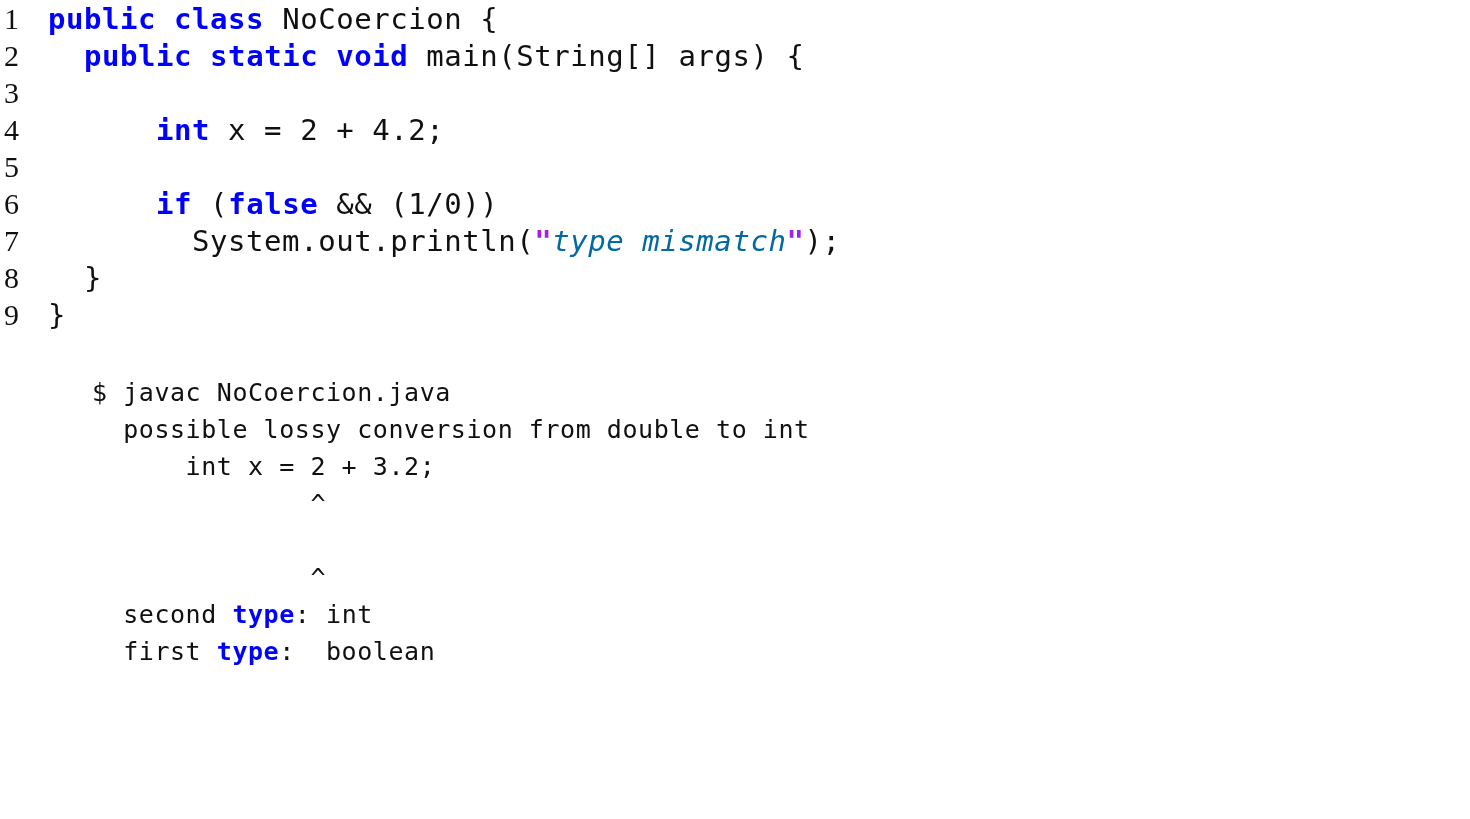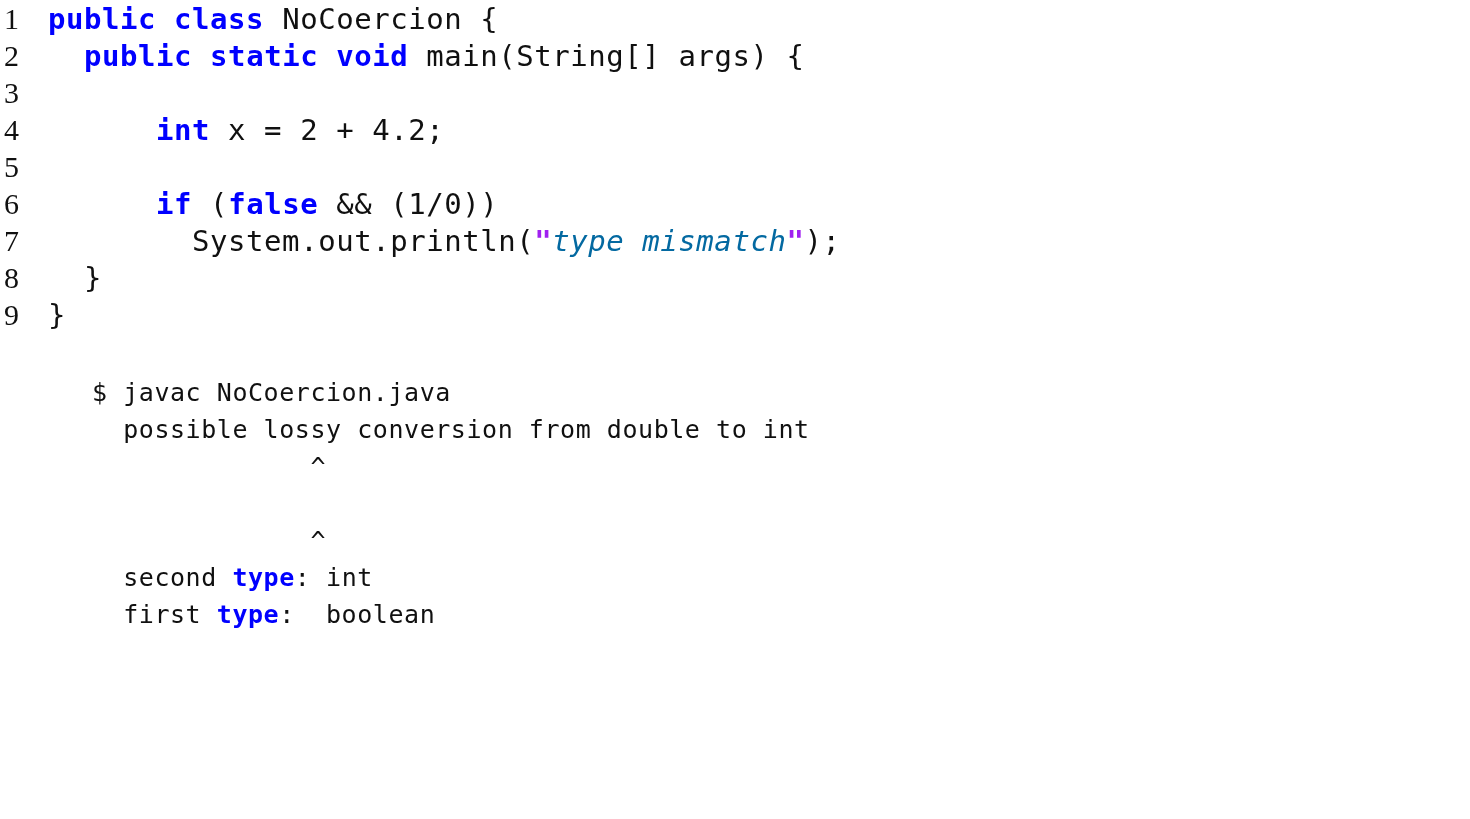--- a/index.html
+++ b/index.html
@@ -105,20 +105,21 @@
       <span class="code-line"><span class="lineno">5</span><span class="src"></span></span>
       <span class="code-line"><span class="lineno">6</span><span class="src"><span class="plain">      </span><span class="kw">if</span><span class="plain"> (</span><span class="kw">false</span><span class="plain"> &amp;&amp; (1/0))</span></span></span>
       <span class="code-line"><span class="lineno">7</span><span class="src"><span class="plain">        System.out.println(</span><span class="strq">"</span><span class="str">type mismatch</span><span class="strq">"</span><span class="plain">);</span></span></span>
       <span class="code-line"><span class="lineno">8</span><span class="src"><span class="plain">  }</span></span></span>
       <span class="code-line"><span class="lineno">9</span><span class="src"><span class="plain">}</span></span></span>
     </div>
 
   <div class="transcript" id="transcript">
       <span class="term-line"><span class="plain">$ javac NoCoercion.java</span></span>
       <span class="term-line"><span class="plain">  possible lossy conversion from double to int</span></span>
+      <span class="term-line"><span class="plain">      int x = 2 + 3.2;</span></span>
       <span class="term-line"><span class="plain">              ^</span></span>
       <span class="term-line blank"></span>
       <span class="term-line"><span class="plain">              ^</span></span>
       <span class="term-line"><span class="plain">  second </span><span class="kw">type</span><span class="plain">: int</span></span>
       <span class="term-line"><span class="plain">  first </span><span class="kw">type</span><span class="plain">:  boolean</span></span>
       <span class="term-line" style="padding-left: 35px;"></span>
     </div>
 
 </div>
 

